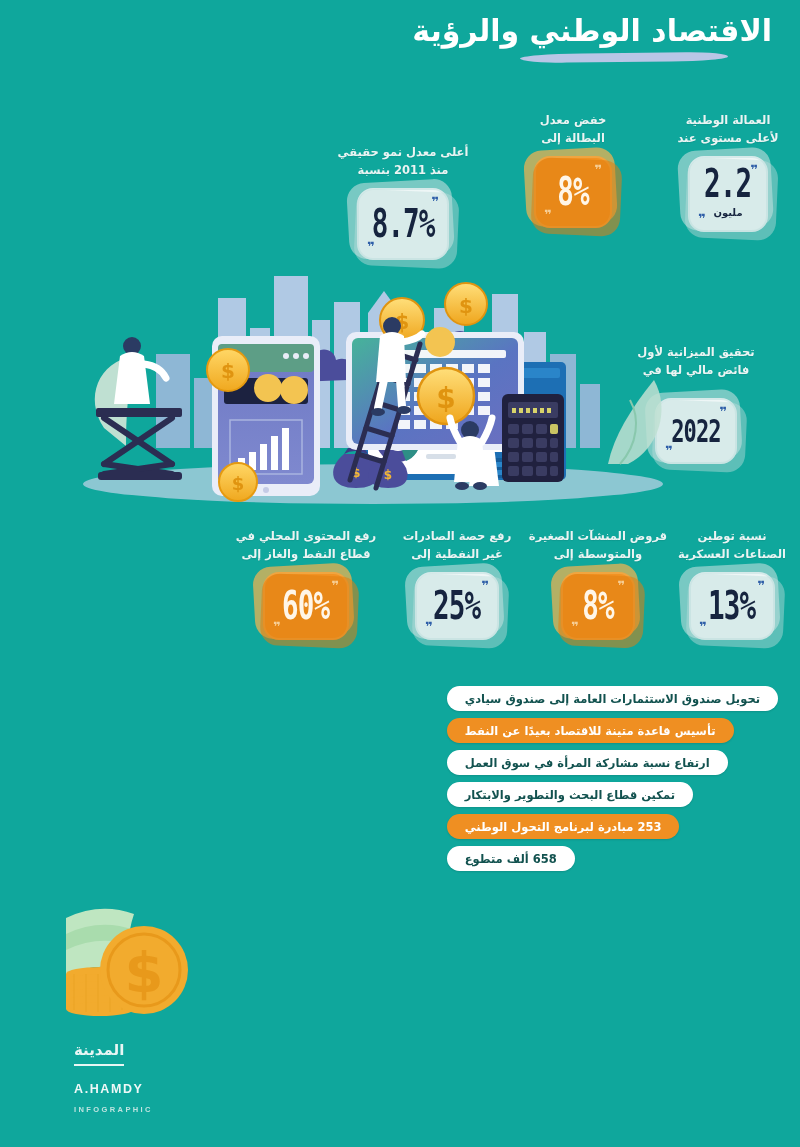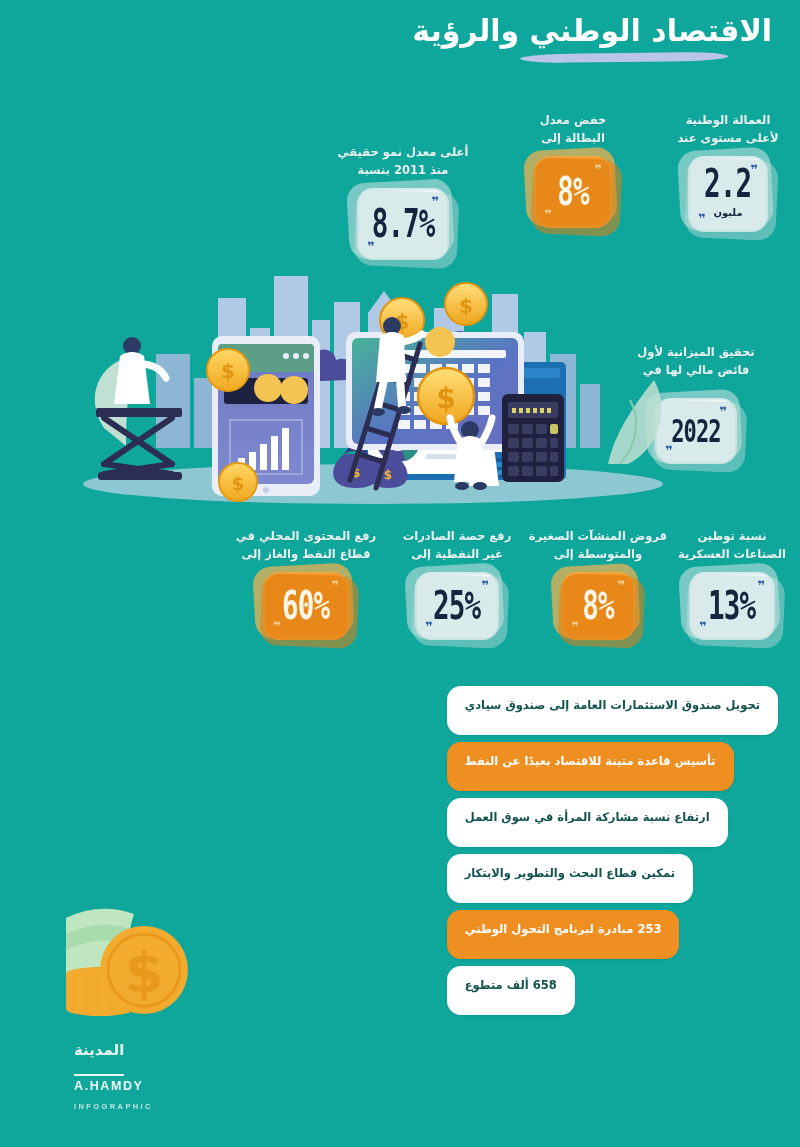--- a/index.html
+++ b/index.html
@@ -81,37 +81,37 @@
   .light .q{color:#2e5ea8;}
   .orange .q{color:#f7cf96;}
 
   
   .illus{position:absolute;left:8px;top:258px;width:610px;height:248px;}
   .illus svg{display:block;}
 
   
   .pills{position:absolute;top:686px;right:22px;display:flex;flex-direction:column;gap:7px;align-items:flex-end;}
   .pill{
-    height:25px;border-radius:14px;display:flex;align-items:flex-start;justify-content:center;
-    font-size:11.5px;font-weight:bold;padding:12px 18px;white-space:nowrap;
+    height:25px;border-radius:14px;display:flex;align-items:center;justify-content:center;
+    font-size:11.5px;font-weight:bold;padding:0 18px;white-space:nowrap;
     box-shadow:0 1px 2px rgba(0,0,0,.12);
   }
   .pill.white{background:#ffffff;color:#12524f;}
   .pill.orange{background:#ef8f22;color:#ffffff;}
 
   
   .money{position:absolute;left:4px;top:900px;width:150px;height:130px;}
 
   
   .logo{position:absolute;left:14px;top:1040px;text-align:left;}
   .logo .ar{
     color:#e8f6f4;font-size:15px;font-weight:bold;direction:rtl;
-    border-bottom:2px solid #e8f6f4;display:inline-block;padding-bottom:15px;line-height:1.1;
-  }
-  .logo .en1{color:#eef8f7;font-size:12.5px;font-weight:bold;letter-spacing:1.6px;margin-top:3px;
+    border-bottom:2px solid #e8f6f4;display:inline-block;padding-bottom:5px;line-height:1.1;
+  }
+  .logo .en1{color:#eef8f7;font-size:12.5px;font-weight:bold;letter-spacing:1.6px;margin-top:16px;
     font-family:"Liberation Sans",sans-serif;}
   .logo .en2{color:#bfe4e0;font-size:7.5px;font-weight:bold;letter-spacing:2.4px;margin-top:9px;
     font-family:"Liberation Sans",sans-serif;}
 </style>
 </head>
 <body>
 
 <div class="page">
 
   <div class="title-wrap">

